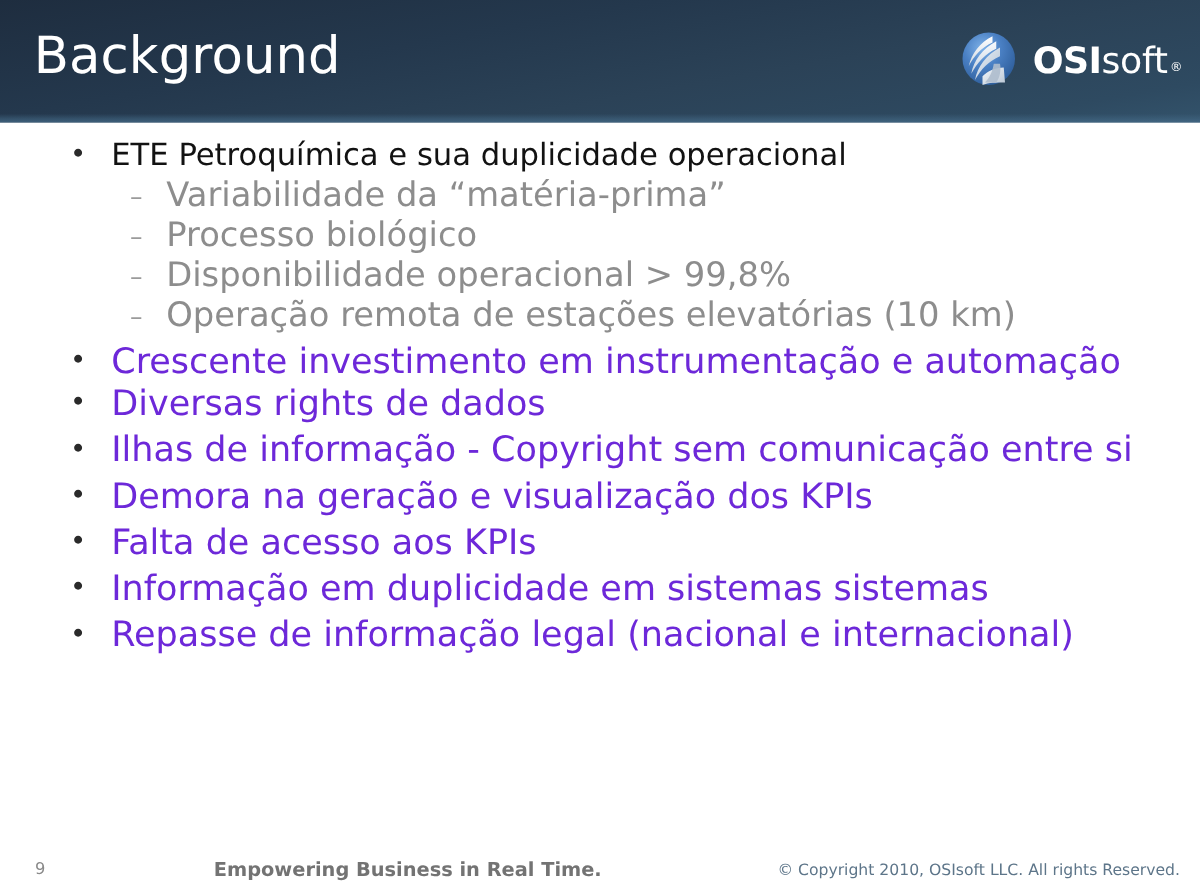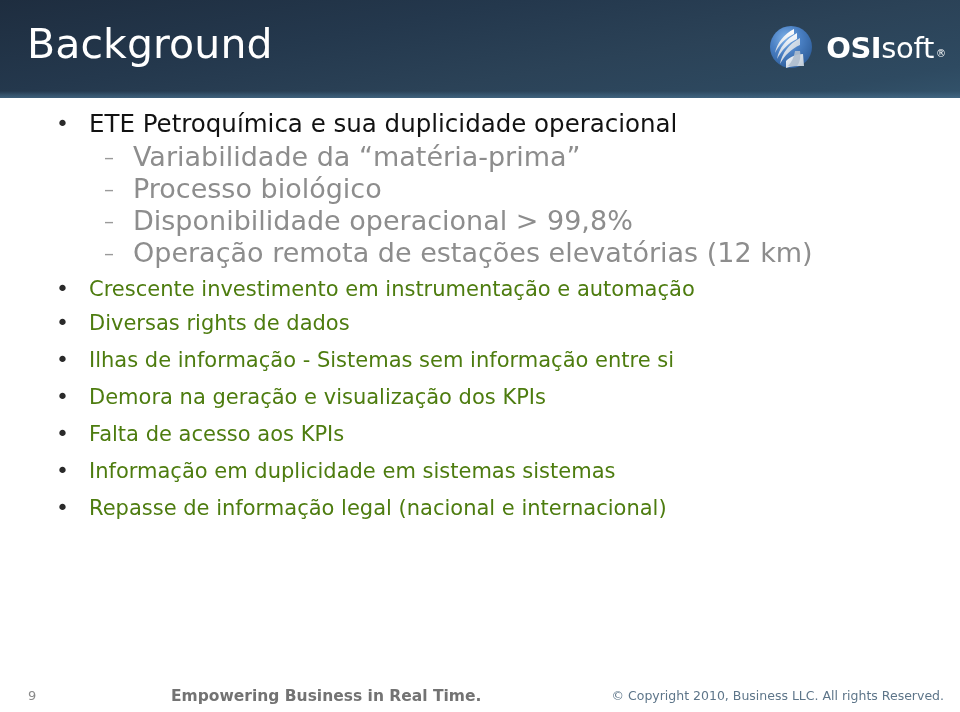--- a/index.html
+++ b/index.html
@@ -118,22 +118,22 @@
     padding-left: 56px;
     margin-top: 0;
   }
   .lvl1 .marker {
     width: 33px;
     color: #2a2a2a;
     font-size: 22px;
     line-height: 34px;
   }
   .lvl1 .btext {
-    color: #4d7c0f;
-    font-size: 21px;
+    color: #6d28d9;
+    font-size: 28px;
     line-height: 34px;
     font-weight: 400;
   }
   
   .lvl1.first .btext {
     font-size: 24.5px;
     color: #121212;
   }
 
   
@@ -252,40 +252,40 @@
       <span class="btext">Processo biológico</span>
     </div>
 
     <div class="bullet-row lvl2">
       <span class="marker">–</span>
       <span class="btext">Disponibilidade operacional &gt; 99,8%</span>
     </div>
 
     <div class="bullet-row lvl2">
       <span class="marker">–</span>
-      <span class="btext">Operação remota de estações elevatórias (12 km)</span>
+      <span class="btext">Operação remota de estações elevatórias (10 km)</span>
     </div>
 
     <div class="row-spacer-sm"></div>
 
     <div class="bullet-row lvl1">
       <span class="marker">•</span>
       <span class="btext">Crescente investimento em instrumentação e automação</span>
     </div>
 
     <div class="bullet-row lvl1">
       <span class="marker">•</span>
       <span class="btext">Diversas rights de dados</span>
     </div>
 
     <div class="row-spacer-sm"></div>
 
     <div class="bullet-row lvl1">
       <span class="marker">•</span>
-      <span class="btext">Ilhas de informação - Sistemas sem informação entre si</span>
+      <span class="btext">Ilhas de informação - Copyright sem comunicação entre si</span>
     </div>
 
     <div class="row-spacer-sm"></div>
 
     <div class="bullet-row lvl1">
       <span class="marker">•</span>
       <span class="btext">Demora na geração e visualização dos KPIs</span>
     </div>
 
     <div class="row-spacer-sm"></div>
@@ -307,16 +307,16 @@
     <div class="bullet-row lvl1">
       <span class="marker">•</span>
       <span class="btext">Repasse de informação legal (nacional e internacional)</span>
     </div>
 
   </div>
 
   <div class="footer">
     <div class="page-num">9</div>
     <div class="tagline">Empowering Business in Real Time.</div>
-    <div class="copyright">© Copyright 2010, Business LLC.  All rights Reserved.</div>
+    <div class="copyright">© Copyright 2010, OSIsoft LLC.  All rights Reserved.</div>
   </div>
 
 </div>
 
 </body></html>

